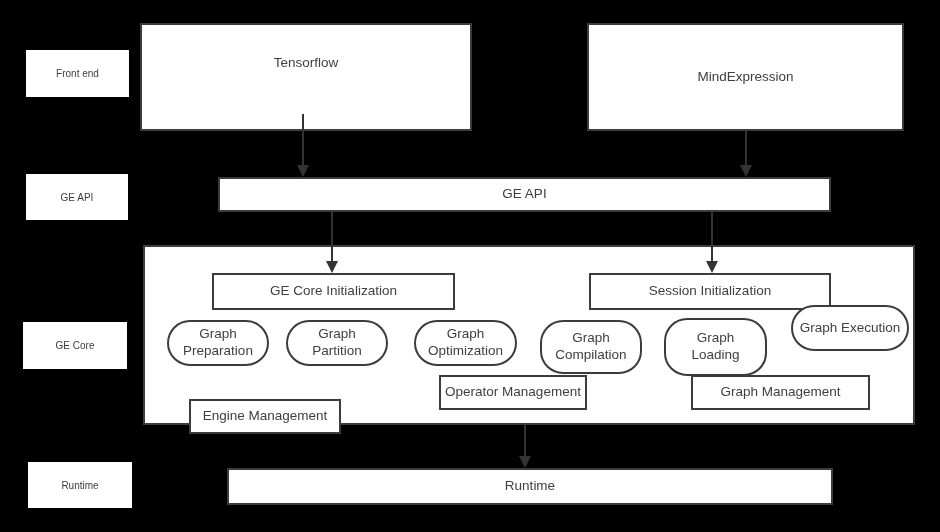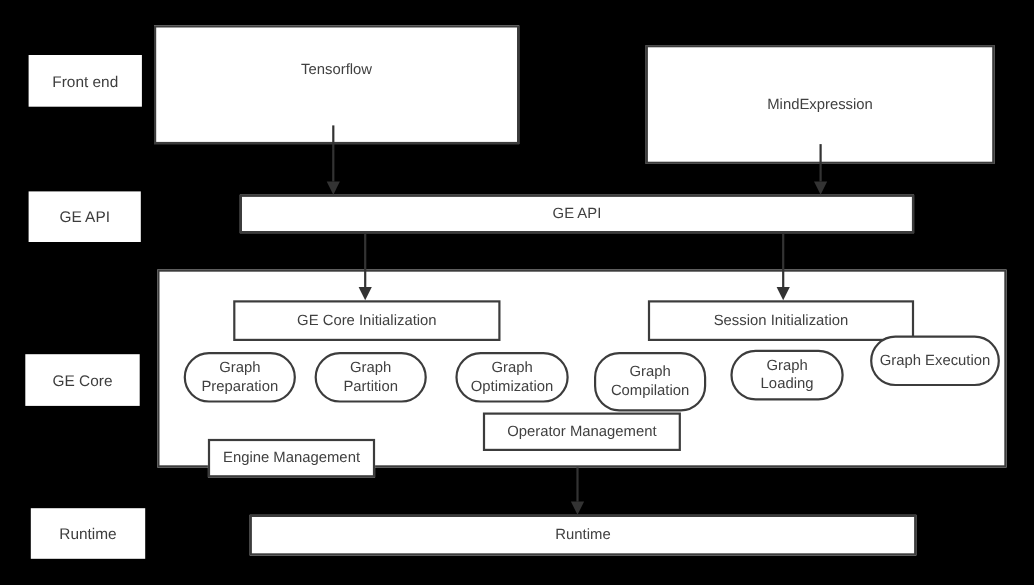--- a/index.html
+++ b/index.html
@@ -13,21 +13,21 @@
     width: 940px;
     height: 532px;
     background: #000000;
     overflow: hidden;
   }
   
   .layer-label {
     position: absolute;
     background: #ffffff;
     color: #3d3d3d;
-    font-size: 14px;
+    font-size: 10px;
     display: flex;
     align-items: center;
     justify-content: center;
     text-align: center;
   }
   
   .box {
     position: absolute;
     box-sizing: border-box;
     background: #ffffff;
@@ -80,38 +80,39 @@
 
   <div class="layer-label" style="left:26px; top:50px; width:103px; height:47px;">Front end</div>
   <div class="layer-label" style="left:26px; top:174px; width:102px; height:46px;">GE API</div>
   <div class="layer-label" style="left:23px; top:322px; width:104px; height:47px;">GE Core</div>
   <div class="layer-label" style="left:28px; top:462px; width:104px; height:46px;">Runtime</div>
 
   <div class="box titled-top" style="left:140px; top:23px; width:332px; height:108px;">
     <span class="box-title">Tensorflow</span>
   </div>
 
-  <div class="box" style="left:587px; top:23px; width:317px; height:108px;margin-top:18px;">MindExpression</div>
+  <div class="box" style="left:587px; top:23px; width:317px; height:108px;">MindExpression</div>
 
   <div class="box" style="left:218px; top:177px; width:613px; height:35px;">GE API</div>
 
   <div class="box" style="left:143px; top:245px; width:772px; height:180px;">
 
     <div class="box" style="left:67px; top:26px; width:243px; height:37px;">GE Core Initialization</div>
     <div class="box" style="left:444px; top:26px; width:242px; height:37px;">Session Initialization</div>
 
     <div class="box module" style="left:22px; top:73px; width:102px; height:46px;">Graph Preparation</div>
     <div class="box module" style="left:141px; top:73px; width:102px; height:46px;">Graph Partition</div>
     <div class="box module" style="left:269px; top:73px; width:103px; height:46px;">Graph Optimization</div>
     <div class="box module" style="left:395px; top:73px; width:102px; height:54px;">Graph Compilation</div>
-    <div class="box module" style="left:519px; top:71px; width:103px; height:46px;">Graph Loading</div>
+    <div class="box module" style="left:519px; top:71px; width:103px; height:58px;">Graph Loading</div>
     <div class="box module" style="left:646px; top:58px; width:118px; height:46px;">Graph Execution</div>
 
     <div class="box" style="left:44px; top:128px; width:152px; height:35px;margin-top:24px;">Engine Management</div>
-    <div class="box" style="left:294px; top:128px; width:180px; height:35px;">Operator Management</div>
+    <div class="box" style="left:294px; top:128px; width:148px; height:35px;">Operator Management</div>
+    <div class="box" style="left:546px; top:128px; width:179px; height:35px;">Graph Management</div>
   </div>
 
   <div class="box" style="left:227px; top:468px; width:606px; height:37px;">Runtime</div>
 
   <div class="arrow" style="left:297px; top:114px; height:63px;">
     <div class="shaft"></div>
       <div class="head"></div>
   </div>
   <div class="arrow" style="left:740px; top:131px; height:46px;">
     <div class="shaft"></div>

